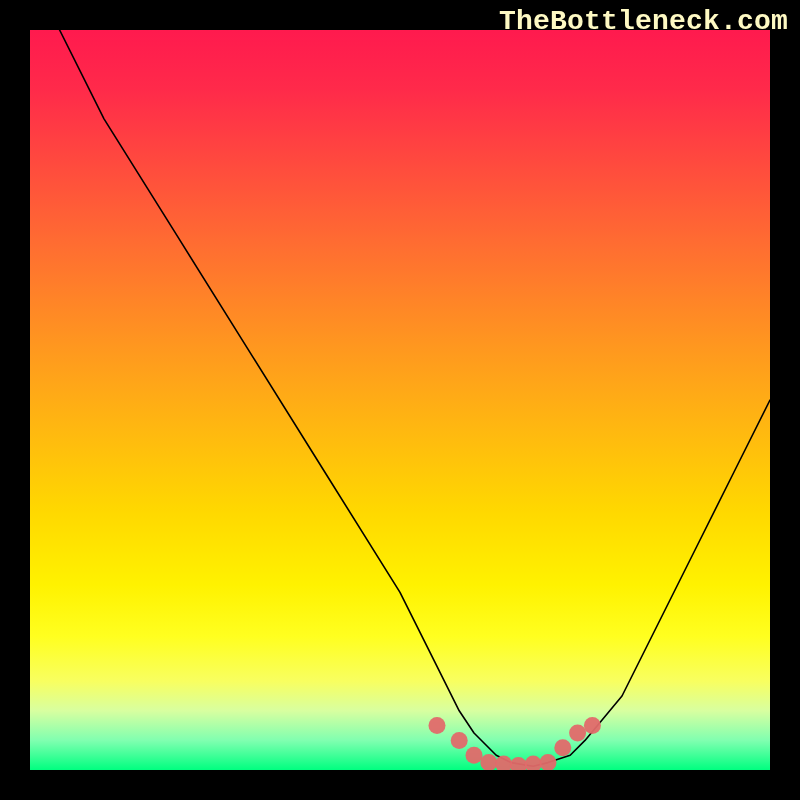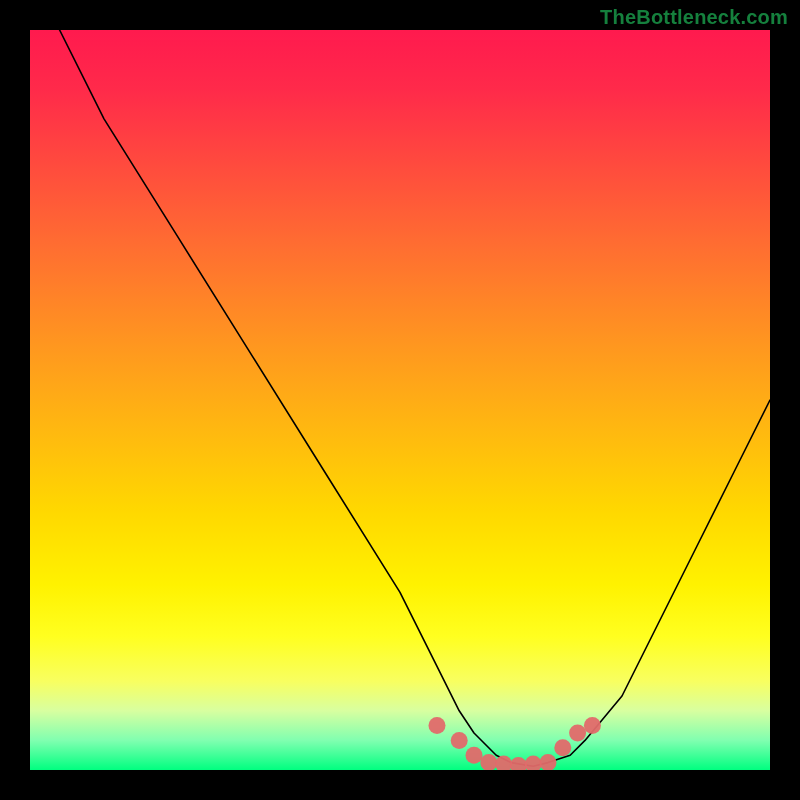--- a/index.html
+++ b/index.html
@@ -50,24 +50,24 @@
     position: absolute;
     left: 0;
     top: 0;
     width: 740px;
     height: 740px;
   }
   .watermark {
     position: absolute;
     top: 6px;
     right: 12px;
-    font-family: Liberation Sans, sans-serif;
-    font-size: 20px;
+    font-family: Liberation Mono, monospace;
+    font-size: 28px;
     font-weight: bold;
-    color: #15803d;
+    color: #fef9c3;
     letter-spacing: 0.2px;
   }
 </style>
 </head>
 <body>
 
 <div class="plot-area">
   <div class="gradient-bg"></div>
   <svg id="curve-svg" class="curve-svg" viewBox="0 0 740 740" preserveAspectRatio="none">
       <path d="M29.6 0.0 L74.0 88.8 L148.0 207.2 L222.0 325.6 L296.0 444.0 L370.0 562.4 L407.0 636.4 L429.2 680.8 L444.0 703.0 L466.2 725.2 L481.0 732.6 L503.2 736.3 L518.0 732.6 L540.2 725.2 L555.0 710.4 L592.0 666.0 L629.0 592.0 L666.0 518.0 L703.0 444.0 L740.0 370.0" fill="none" stroke="#000000" stroke-width="1.6" stroke-linejoin="round" stroke-linecap="round"></path>

